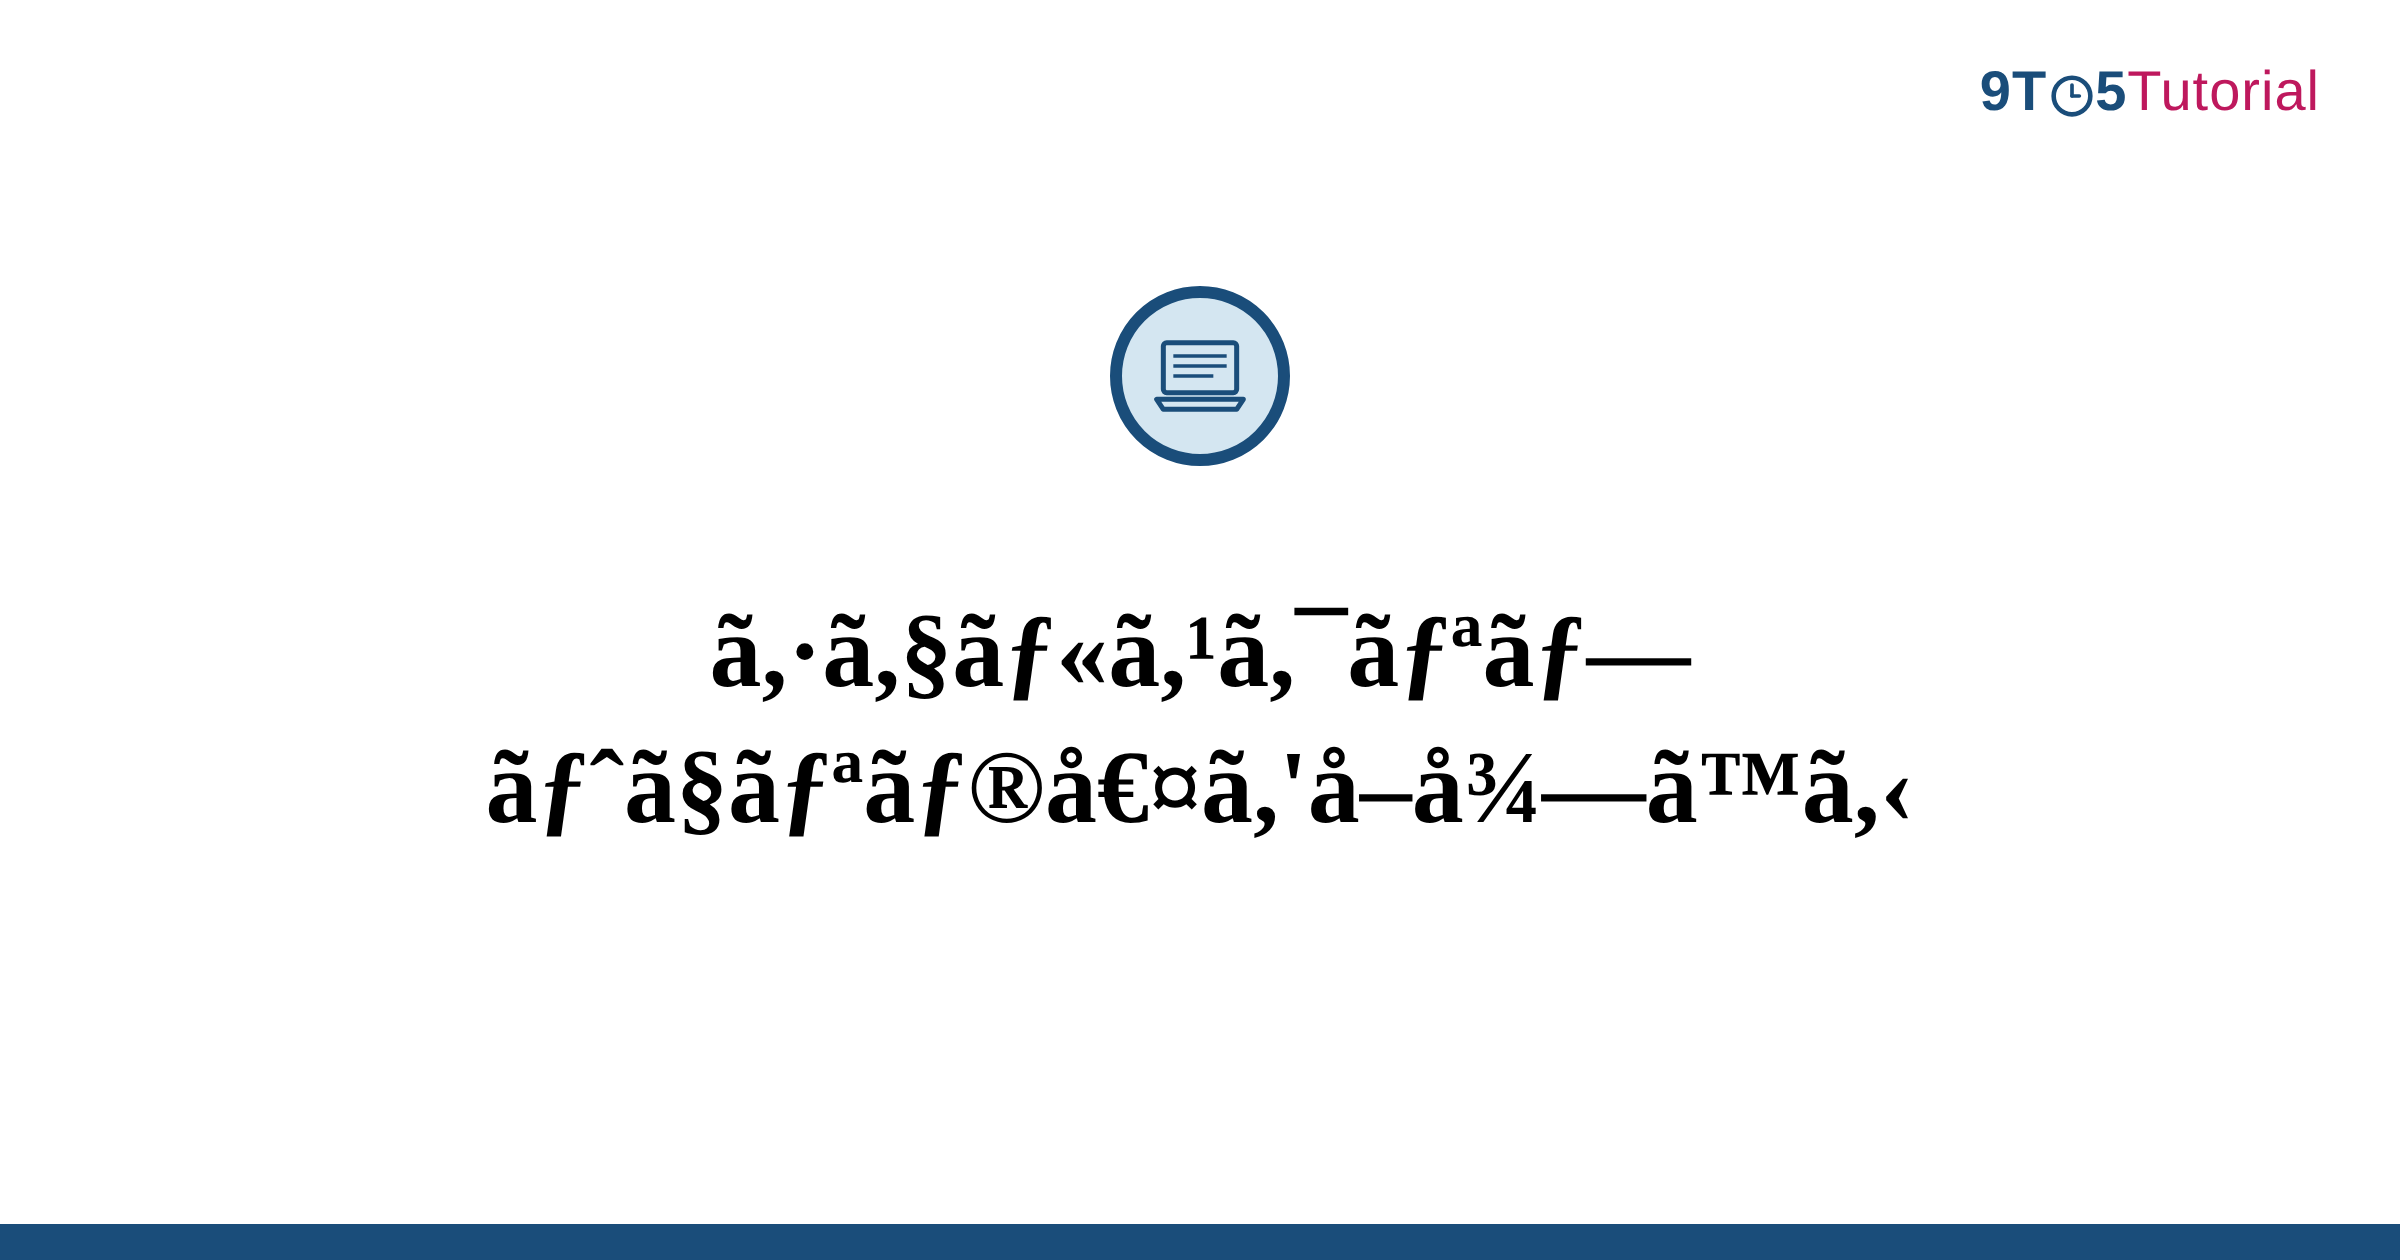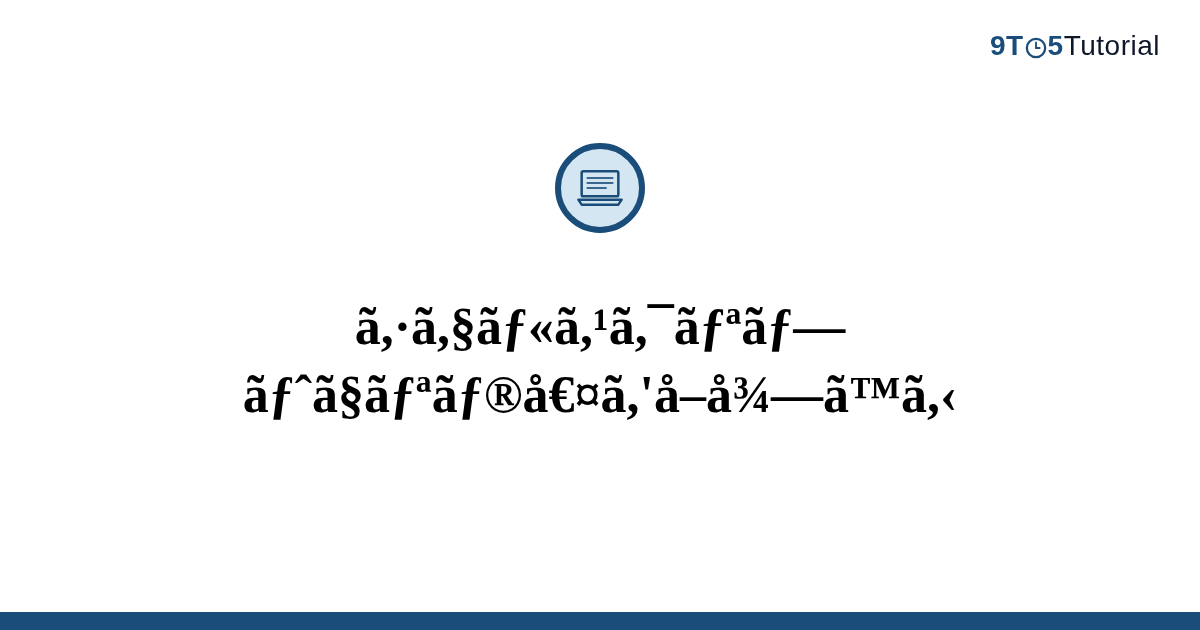--- a/index.html
+++ b/index.html
@@ -32,21 +32,21 @@
       display: inline-flex;
       align-items: center;
       justify-content: center;
       vertical-align: middle;
       margin: 0 1px;
     }
     .logo .five {
       color: #1a4d7a;
     }
     .logo .tutorial {
-      color: #0f172a;
+      color: #be185d;
       font-weight: 400;
     }
     .content {
       display: flex;
       flex-direction: column;
       align-items: center;
       justify-content: center;
       height: 100%;
       padding-bottom: 58px;
     }

